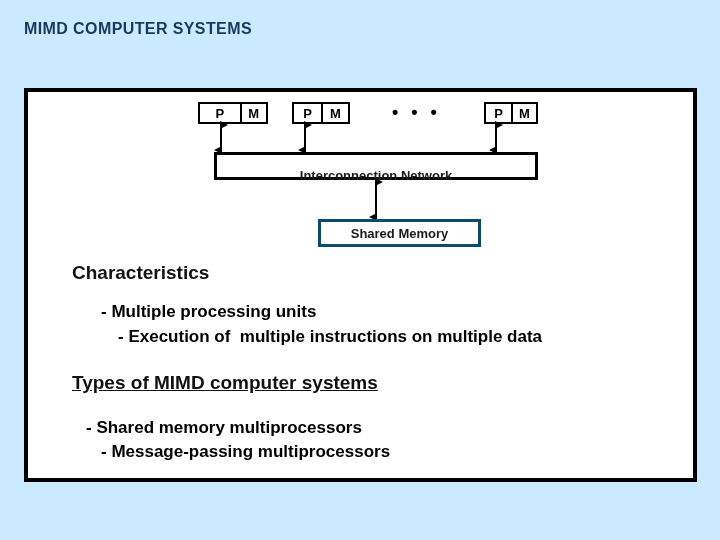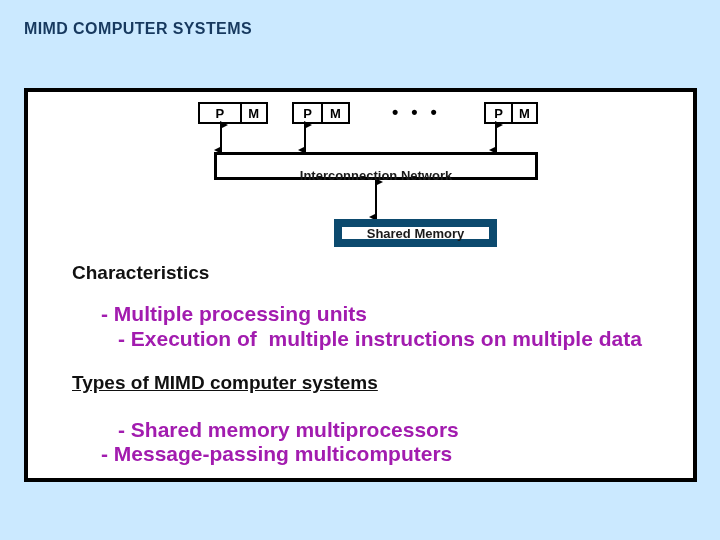--- a/index.html
+++ b/index.html
@@ -114,27 +114,26 @@
     color: #1a1a1a;
     margin-top: 18px;
   }
 
   #shared-memory-box {
     position: absolute;
     left: 290px;
     top: 127px;
     width: 163px;
     height: 28px;
-    border: 8px solid #0c4a6e;
+    border: 3px solid #0c4a6e;
     box-sizing: border-box;
     background: #fff;
     display: flex;
     align-items: center;
     justify-content: center;
-    margin-left: 16px;
   }
   #shared-memory-label {
     font-size: 13px;
     font-weight: bold;
     color: #1a1a1a;
   }
 
   .connector {
     position: absolute;
   }
@@ -148,31 +147,31 @@
   }
   .section-heading {
     position: absolute;
     font-size: 19px;
     font-weight: bold;
     color: #111;
     white-space: nowrap;
   }
   .bullet-line {
     position: absolute;
-    font-size: 21px;
-    font-weight: bold;
-    color: #a21caf;
+    font-size: 17px;
+    font-weight: bold;
+    color: #000000;
     white-space: pre;
   }
 
   #heading-characteristics { left: 44px; top: 0px; }
   #bullet-0 { left: 73px; top: 40px; }
   #bullet-1 { left: 90px; top: 65px; }
   #heading-types { left: 44px; top: 110px; text-decoration: underline; }
-  #bullet-2 { left: 90px; top: 156px; }
+  #bullet-2 { left: 58px; top: 156px; }
   #bullet-3 { left: 73px; top: 180px; }
 </style>
 </head>
 <body>
 
 <div id="slide-title">MIMD COMPUTER SYSTEMS</div>
 
 <div id="content-frame">
 
   <div id="diagram">
@@ -227,16 +226,16 @@
     <div class="section-heading" id="heading-characteristics">Characteristics</div>
 
     <div class="bullet-line" id="bullet-0">- Multiple processing units</div>
 
     <div class="bullet-line" id="bullet-1">- Execution of  multiple instructions on multiple data</div>
 
     <div class="section-heading" id="heading-types">Types of MIMD computer systems</div>
 
     <div class="bullet-line" id="bullet-2">- Shared memory multiprocessors</div>
 
-    <div class="bullet-line" id="bullet-3">- Message-passing multicomputers</div>
+    <div class="bullet-line" id="bullet-3">- Message-passing multiprocessors</div>
   </div>
 
 </div>
 
 </body></html>

